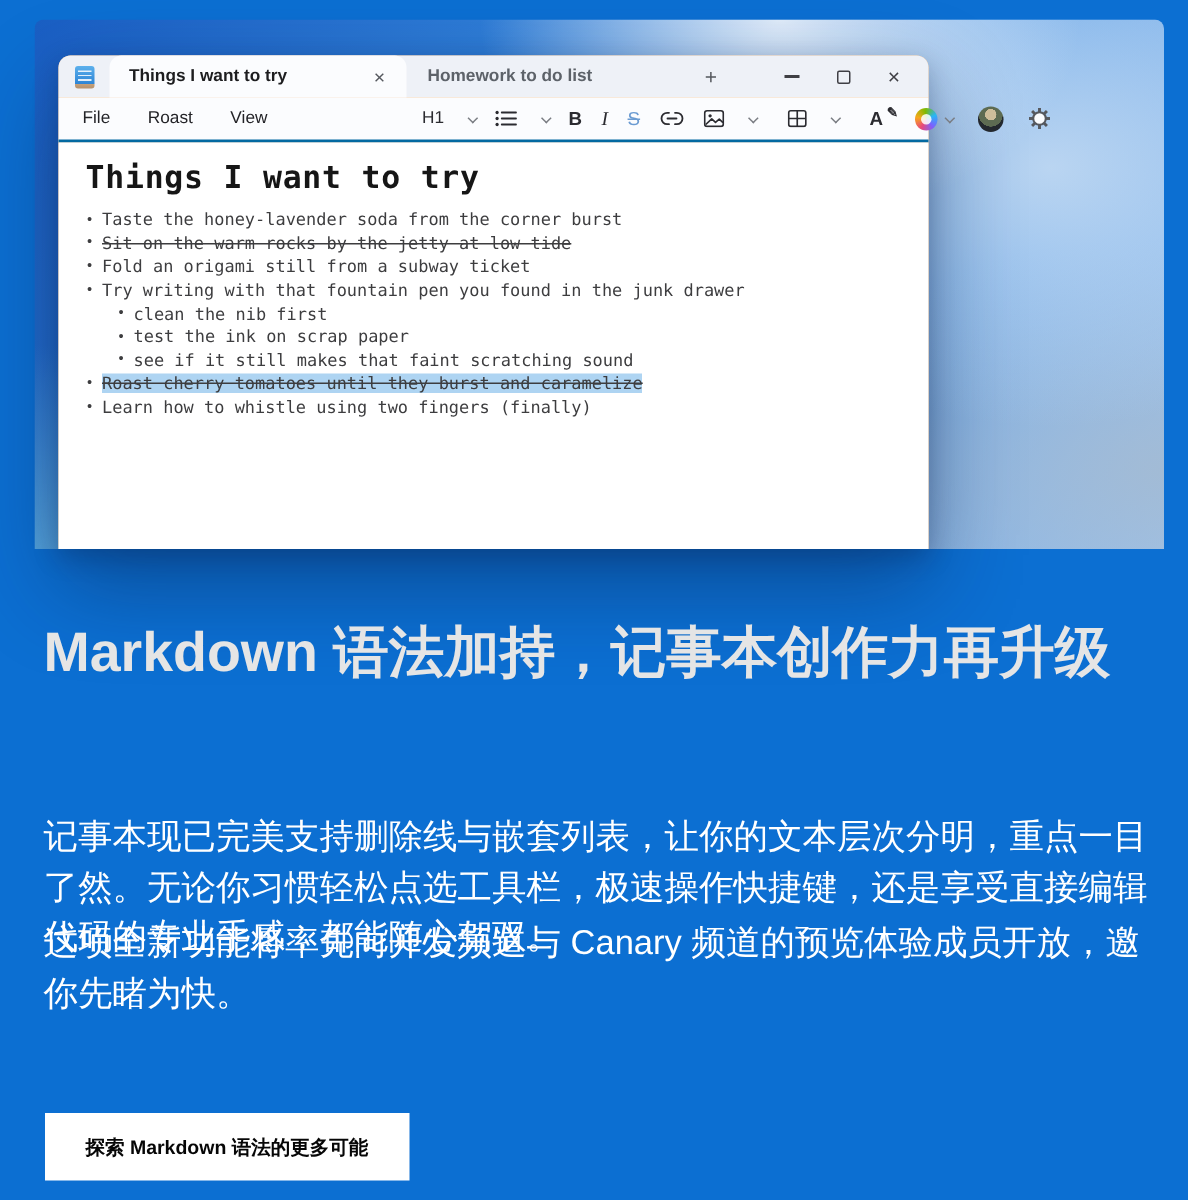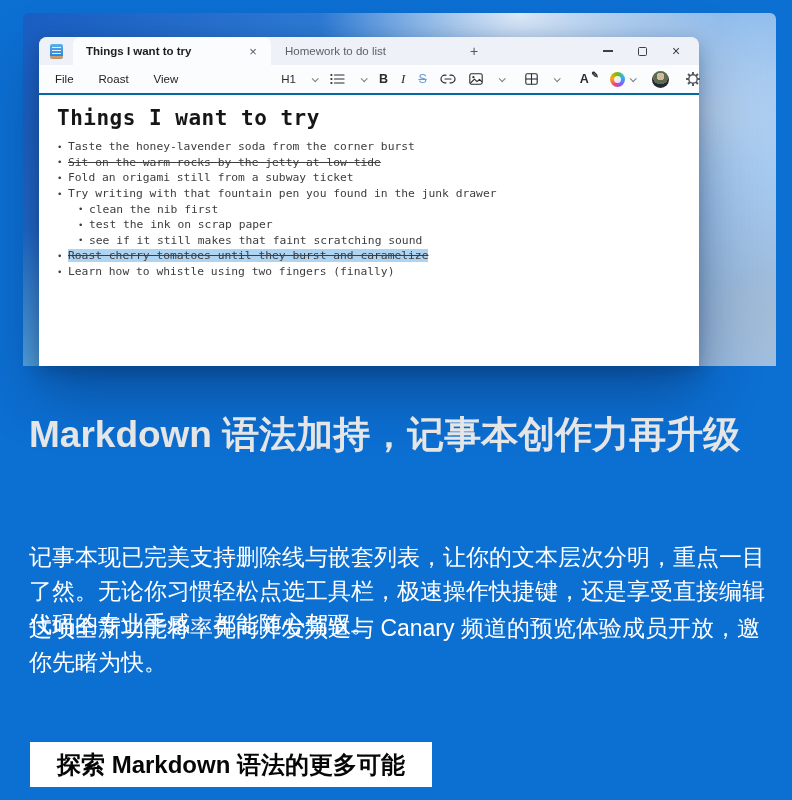--- a/index.html
+++ b/index.html
@@ -19,42 +19,42 @@
       radial-gradient(38% 55% at 66% 0%,  rgba(233,242,252,.95), rgba(233,242,252,0) 70%),
       radial-gradient(45% 70% at 90% 28%, rgba(193,217,242,.9),  rgba(193,217,242,0) 70%),
       radial-gradient(50% 60% at 100% 85%,rgba(164,186,209,.85), rgba(164,186,209,0) 72%),
       radial-gradient(42% 55% at 0% 100%, rgba(88,168,224,.95),  rgba(88,168,224,0) 70%),
       linear-gradient(118deg, #1a5fc4 0%, #2f7ed8 34%, #5fa0e6 62%, #9cc4f0 100%);
     overflow: hidden;
   }
 
   
   .np-window {
-    position: absolute; left: 39px; top: 37px; width: 660px; height: 329px;
+    position: absolute; left: 39px; top: 37px; width: 580px; height: 329px;
     background: #fdba74; border-radius: 8px 8px 0 0;
     box-shadow: 0 24px 60px rgba(8,28,70,.42), 0 5px 16px rgba(8,28,70,.25);
     display: flex; flex-direction: column;
   }
   .tabstrip {
     height: 28px; flex: none; background: #eef1f7;
     border-radius: 8px 8px 0 0;
     display: flex; align-items: stretch;
   }
   .np-icon-wrap { width: 34px; display: flex; align-items: center; justify-content: center; }
   .np-icon { width: 13px; height: 15px; border-radius: 2px; position: relative; overflow: hidden;
     background: linear-gradient(180deg,#5cb0ec 0%, #2f86d6 78%, #c9a27a 78%, #b5916c 100%); }
   .np-icon::before { content:""; position:absolute; left:2px; right:2px; top:3px; height:8px;
     background: repeating-linear-gradient(180deg, rgba(255,255,255,.85) 0 1px, rgba(255,255,255,0) 1px 3px); }
   .tab { display: flex; align-items: center; font-size: 11.5px; color: #5d6269; position: relative; }
   .tab.active {
     width: 198px; background: #fbfcfe; border-radius: 8px 8px 0 0;
     padding: 0 10px 0 13px; color: #1d1d1f; font-weight: 700;
     justify-content: space-between;
   }
-  .tab.inactive { width: 186px; padding: 0 14px; }
+  .tab.inactive { width: 186px; padding: 0 14px; font-weight: bold; }
   .tab-close { font-size: 13px; color: #55585e; font-weight: 400; width: 16px; height: 16px;
     display: flex; align-items: center; justify-content: center; border-radius: 3px; }
   .newtab { width: 34px; display: flex; align-items: center; justify-content: center;
     color: #55585e; font-size: 14px; font-weight: 400; }
   .win-controls { margin-left: auto; display: flex; align-items: center; gap: 0; padding-right: 6px; }
   .win-btn { width: 34px; height: 28px; display: flex; align-items: center; justify-content: center; }
   .glyph-min { width: 10px; height: 1.4px; background: #3f3f44; }
   .glyph-max { width: 9px; height: 9px; border: 1.3px solid #3f3f44; border-radius: 1.5px; }
   .glyph-close { font-size: 14px; color: #3f3f44; line-height: 1; }
 
@@ -106,21 +106,21 @@
     font-size: 37px; line-height: 50px; font-weight: 700; color: #e5e5e5;
   }
   .promo-p { position: absolute; left: 29px; width: 752px;
     font-size: 23px; line-height: 33.5px; color: #ffffff; }
   .promo-p.p1 { top: 541px; }
   .promo-p.p2 { top: 612px; }
   .cta {
     position: absolute; left: 30px; top: 742px; height: 45px;
     background: #ffffff; color: #060606; border: none;
     font-family: "Liberation Sans", sans-serif;
-    font-size: 24px; font-weight: 700;
+    font-size: 13px; font-weight: 700;
     display: inline-flex; align-items: center; padding: 0 27px; cursor: pointer;
   }
 </style>
 </head>
 <body>
 
 <div class="wallpaper"></div>
 
 <div class="np-window">
 

